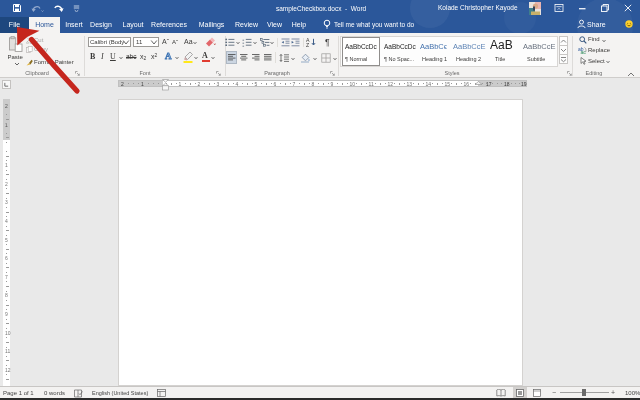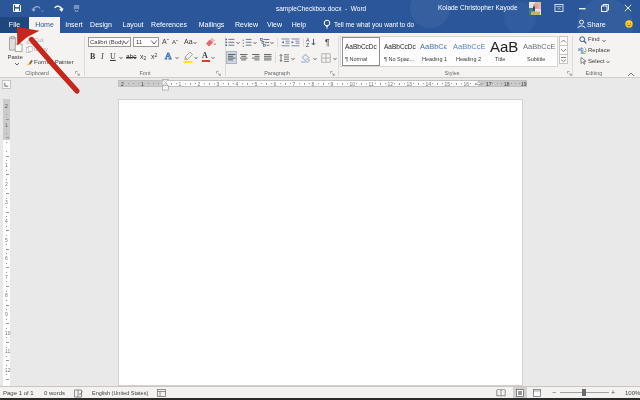--- a/index.html
+++ b/index.html
@@ -295,21 +295,21 @@
 <div class="abs" style="left:340px;top:36px;width:218px;height:31px;background:#fdfdfd;border:1px solid #d8d6d4;box-sizing:border-box;"></div>
 <div class="abs" style="left:342px;top:37px;width:38px;height:29px;background:#fff;border:1px solid #908e8c;box-sizing:border-box;"></div>
 <div class="abs" style="left:345px;top:43px;font-size:6.5px;color:#222;">AaBbCcDc</div>
 <div class="abs chipname" style="left:345px;top:56px;">¶ Normal</div>
 <div class="abs" style="left:384px;top:43px;font-size:6.5px;color:#222;">AaBbCcDc</div>
 <div class="abs chipname" style="left:384px;top:56px;">¶ No Spac...</div>
 <div class="abs" style="left:420px;top:42px;font-size:7.5px;color:#4472ad;">AaBbCϵ</div>
 <div class="abs chipname" style="left:422px;top:56px;">Heading 1</div>
 <div class="abs" style="left:453px;top:42px;font-size:7.5px;color:#5e84b5;">AaBbCcE</div>
 <div class="abs chipname" style="left:456px;top:56px;">Heading 2</div>
-<div class="abs" style="left:490px;top:37.5px;font-size:15px;color:#222;">AaB</div>
+<div class="abs" style="left:490px;top:37.5px;font-size:12px;color:#222;">AaB</div>
 <div class="abs chipname" style="left:495px;top:56px;">Title</div>
 <div class="abs" style="left:523px;top:42px;font-size:7.5px;color:#67707e;">AaBbCcE</div>
 <div class="abs chipname" style="left:527px;top:56px;">Subtitle</div>
 
 <div class="abs" style="left:559px;top:36px;width:9px;height:10px;background:#fdfdfd;border:1px solid #c8c6c4;box-sizing:border-box;"></div>
 <svg class="abs" style="left:560px;top:39px" width="7" height="5" viewBox="0 0 7 5">
     <path d="M1 3.5 L3.5 1 L6 3.5" fill="none" stroke="#777" stroke-width="0.9"></path>
   </svg>
 <div class="abs" style="left:559px;top:45px;width:9px;height:10px;background:#fdfdfd;border:1px solid #c8c6c4;box-sizing:border-box;"></div>
 <svg class="abs" style="left:560px;top:48px" width="7" height="5" viewBox="0 0 7 5">

